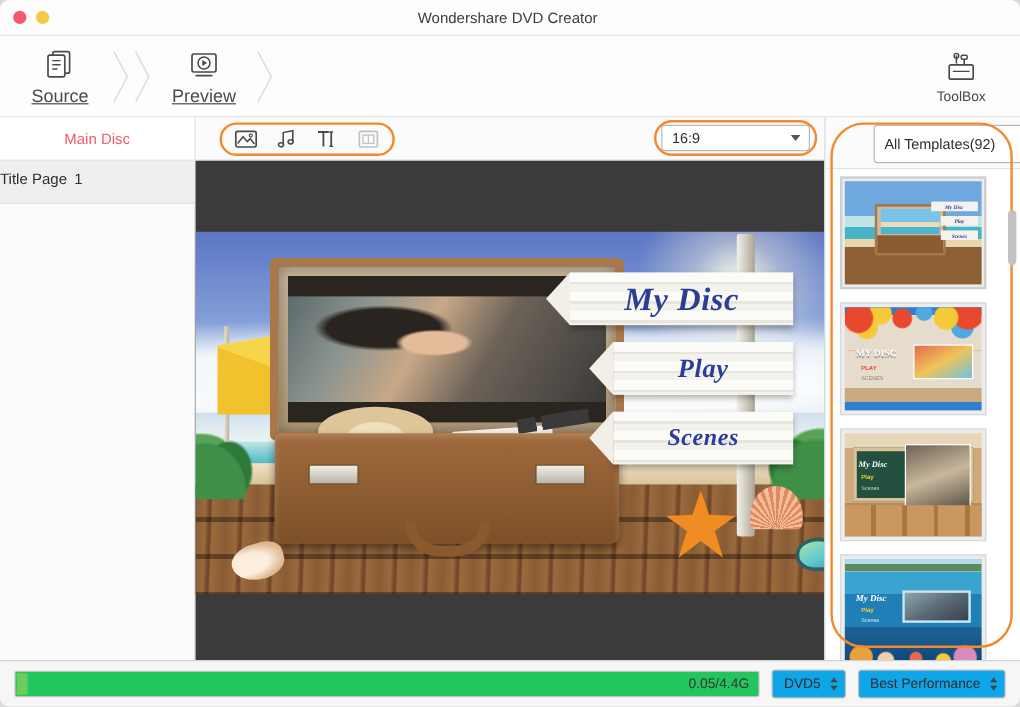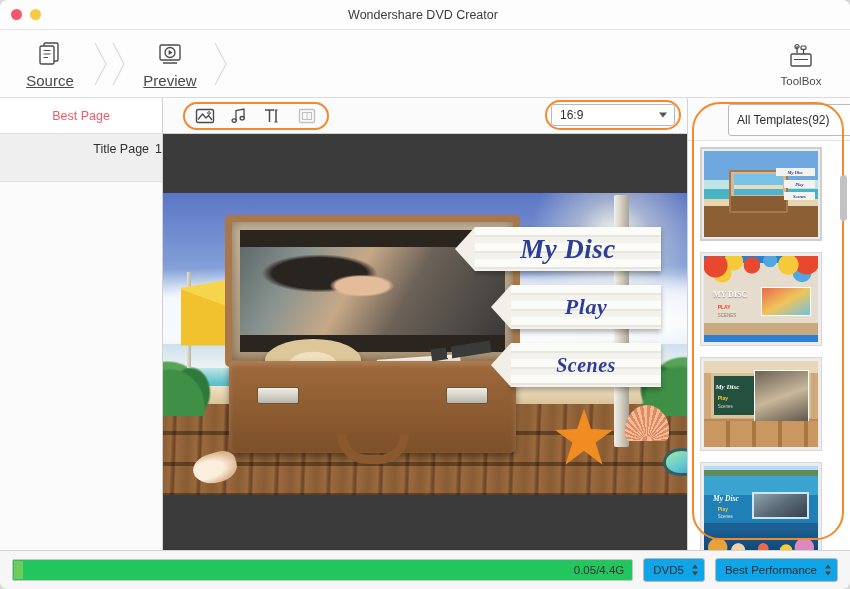--- a/index.html
+++ b/index.html
@@ -81,21 +81,21 @@
     border-right: 1px solid #d2d2d2;
     flex: none;
   }
   .page-head {
     height: 36px; line-height: 36px; text-align: center;
     font-size: 12.5px; color: #f4596b;
     border-bottom: 1px solid #e0e0e0;
     background: #fff;
   }
   .page-row {
-    height: 48px; line-height: 30px; text-align: right;
+    height: 36px; line-height: 30px; text-align: left;
     font-size: 12.5px; color: #2f2f2f;
     background: #efefef;
     border-bottom: 1px solid #e0e0e0;
   }
   .page-row .num { margin-left: 6px; }
 
   
   .center {
     flex: 1 1 auto;
     position: relative;
@@ -628,21 +628,21 @@
           <line x1="8" y1="17.5" x2="22" y2="17.5" stroke="#4a4a4a" stroke-width="1.2"></line>
         </svg>
       </span>
       <span class="nav-label">ToolBox</span>
     </div>
   </div>
 
   <div class="content">
 
     <div class="pagelist">
-      <div class="page-head">Best Page</div>
+      <div class="page-head">Main Disc</div>
       <div class="page-row">
         <span>Title Page</span><span class="num">1</span>
       </div>
     </div>
 
     <div class="center">
 
       <div class="edit-toolbar">
         <div class="tool-group">
           <span class="tool-btn">

